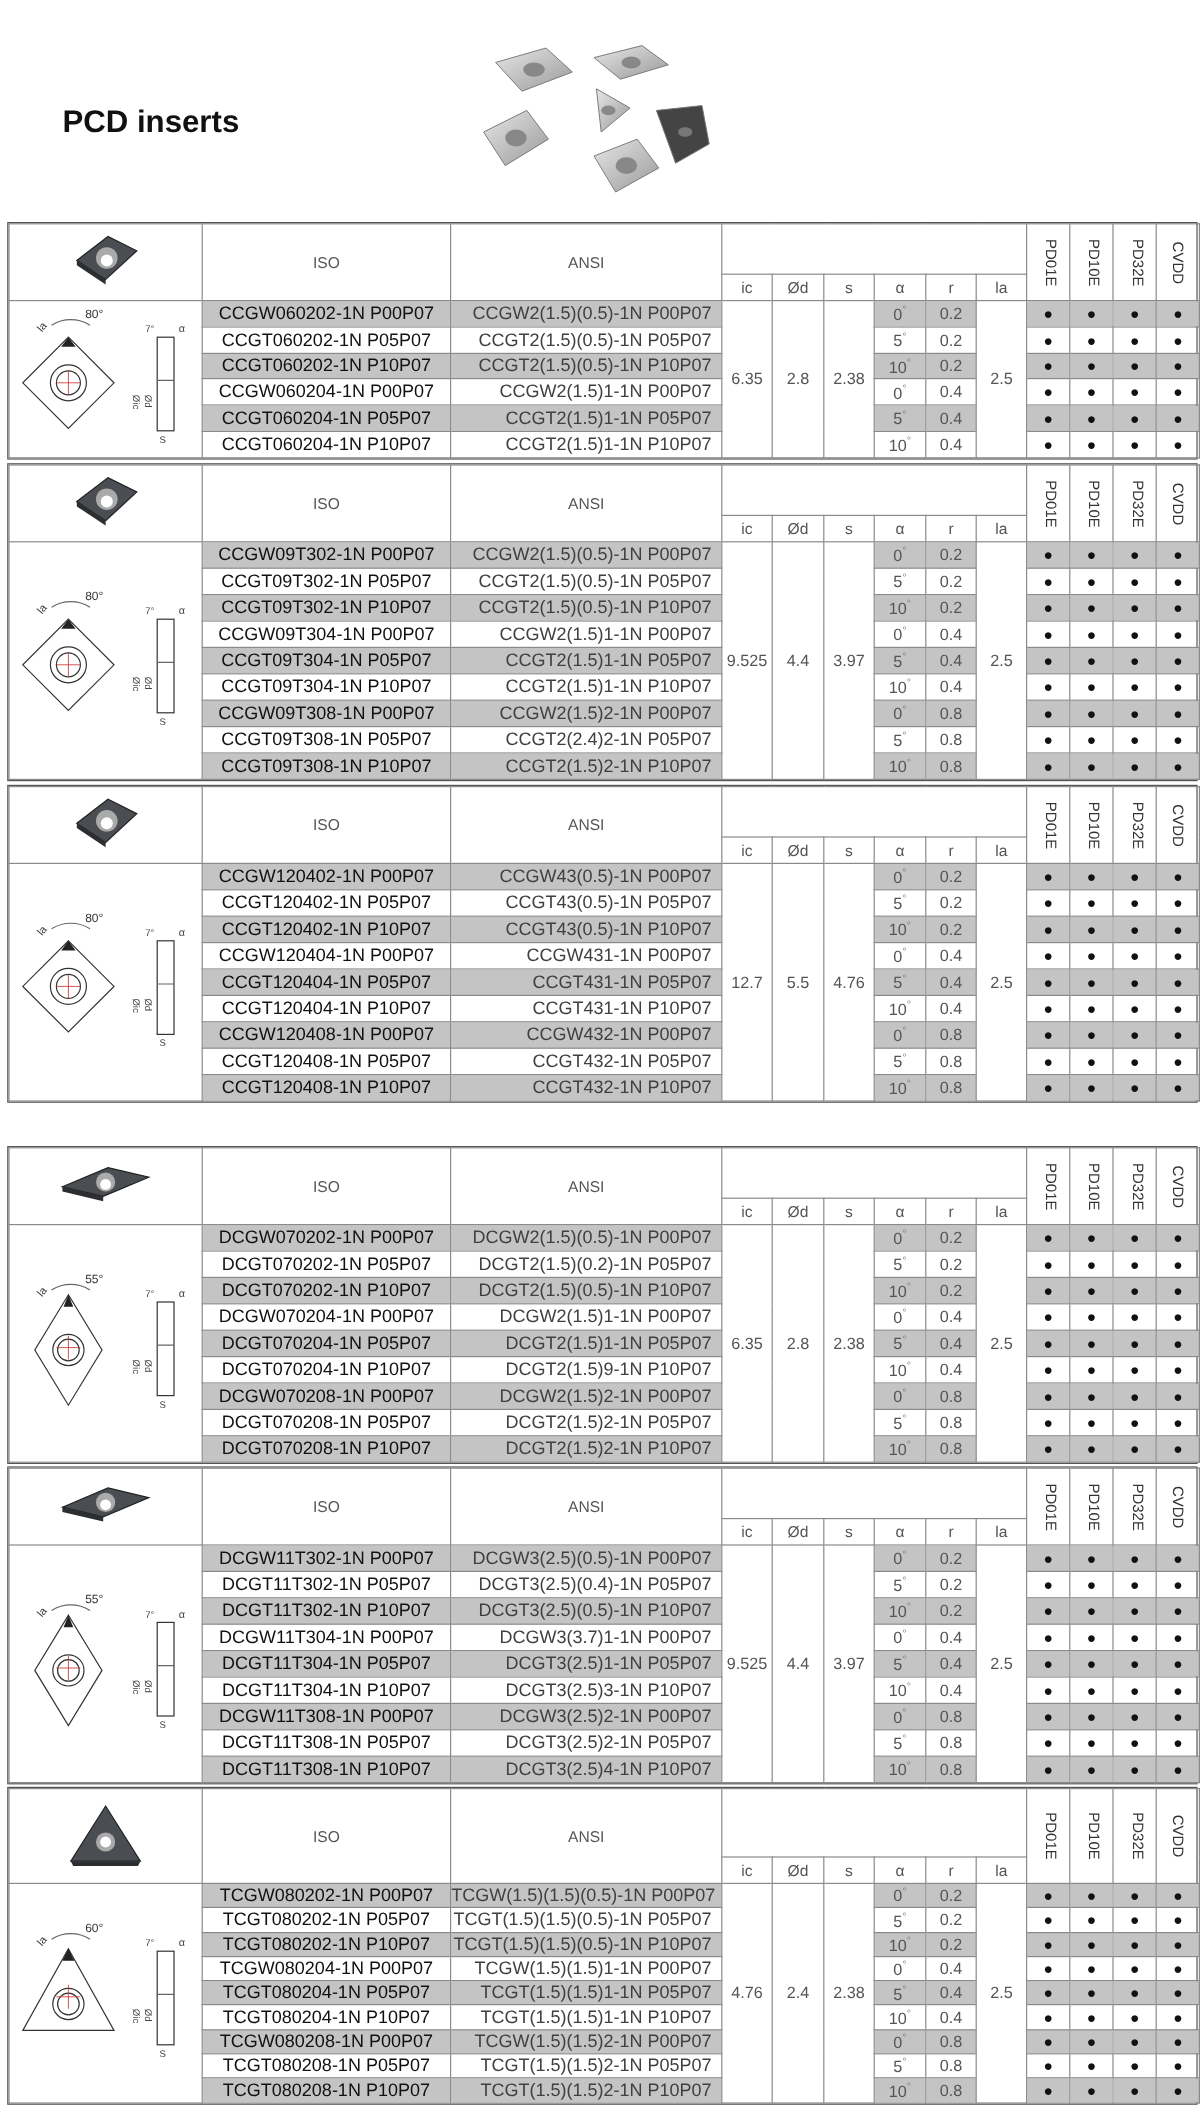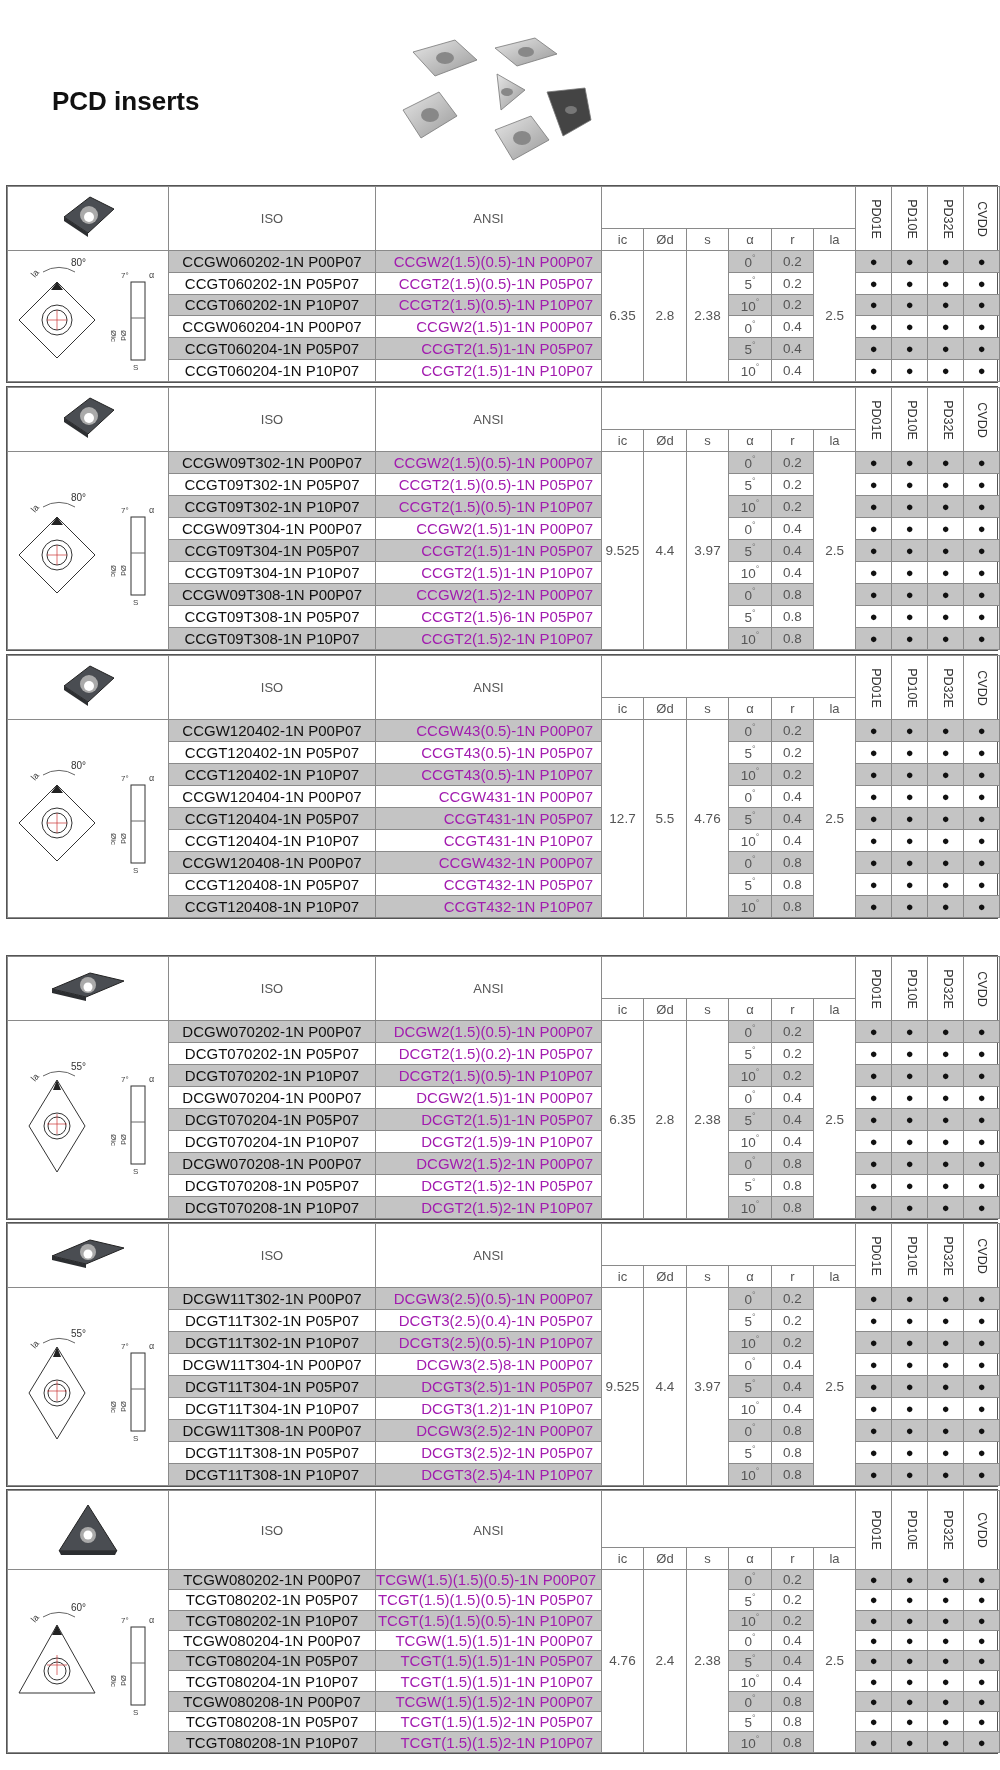--- a/index.html
+++ b/index.html
@@ -9,21 +9,21 @@
   .hero { position:absolute; left:395px; top:20px; width:250px; height:150px; }
   .tbl { position:absolute; left:6px; width:992px; border:1.5px solid #555; box-sizing:border-box; }
   .tbl table { border-collapse:collapse; width:100%; table-layout:fixed; }
   .tbl td { border:1px solid #8a8a8a; padding:0; text-align:center; vertical-align:middle;
             font-size:14.5px; white-space:nowrap; overflow:hidden; }
   .tbl td.hdr { color:#555; font-size:13px; }
   .tbl td.sub { color:#555; font-size:13px; height:21px; }
   .tbl td.grade { font-size:12.5px; color:#333; }
   .grade span { display:inline-block; transform:rotate(90deg); white-space:nowrap; }
   .tbl td.code { text-align:center; color:#111; font-size:15px; }
-  .tbl td.ansi { text-align:right; padding-right:8px; color:#a21caf; font-size:15px; }
+  .tbl td.ansi { text-align:right; padding-right:8px; color:#404040; font-size:15px; }
   .tbl td.num { color:#555; font-size:13.5px; }
   .tbl tr.shade td.s { background:#c4c4c4; }
   .tbl td.dot { font-size:13px; color:#111; }
   .tbl td.img { background:#fff; }
   sup { font-size:9px; color:#777; }
 </style>
 </head>
 <body>
 
 <div class="title">PCD inserts</div>
@@ -308,21 +308,21 @@
             <td class="ansi s">CCGW2(1.5)2-1N P00P07</td>
             <td class="num s"><span>0</span><sup>°</sup></td>
             <td class="num s">0.8</td>
             <td class="dot s">●</td>
             <td class="dot s">●</td>
             <td class="dot s">●</td>
             <td class="dot s">●</td>
           </tr>
           <tr class="" style="height:22px">
             <td class="code s">CCGT09T308-1N P05P07</td>
-            <td class="ansi s">CCGT2(1.5)6-1N P05P07</td>
+            <td class="ansi s">CCGT2(2.4)2-1N P05P07</td>
             <td class="num s"><span>5</span><sup>°</sup></td>
             <td class="num s">0.8</td>
             <td class="dot s">●</td>
             <td class="dot s">●</td>
             <td class="dot s">●</td>
             <td class="dot s">●</td>
           </tr>
           <tr class="shade" style="height:22px">
             <td class="code s">CCGT09T308-1N P10P07</td>
             <td class="ansi s">CCGT2(1.5)2-1N P10P07</td>
@@ -736,41 +736,41 @@
             <td class="ansi s">DCGT3(2.5)(0.5)-1N P10P07</td>
             <td class="num s"><span>10</span><sup>°</sup></td>
             <td class="num s">0.2</td>
             <td class="dot s">●</td>
             <td class="dot s">●</td>
             <td class="dot s">●</td>
             <td class="dot s">●</td>
           </tr>
           <tr class="" style="height:22px">
             <td class="code s">DCGW11T304-1N P00P07</td>
-            <td class="ansi s">DCGW3(2.5)8-1N P00P07</td>
+            <td class="ansi s">DCGW3(3.7)1-1N P00P07</td>
             <td class="num s"><span>0</span><sup>°</sup></td>
             <td class="num s">0.4</td>
             <td class="dot s">●</td>
             <td class="dot s">●</td>
             <td class="dot s">●</td>
             <td class="dot s">●</td>
           </tr>
           <tr class="shade" style="height:22px">
             <td class="code s">DCGT11T304-1N P05P07</td>
             <td class="ansi s">DCGT3(2.5)1-1N P05P07</td>
             <td class="num s"><span>5</span><sup>°</sup></td>
             <td class="num s">0.4</td>
             <td class="dot s">●</td>
             <td class="dot s">●</td>
             <td class="dot s">●</td>
             <td class="dot s">●</td>
           </tr>
           <tr class="" style="height:22px">
             <td class="code s">DCGT11T304-1N P10P07</td>
-            <td class="ansi s">DCGT3(1.2)1-1N P10P07</td>
+            <td class="ansi s">DCGT3(2.5)3-1N P10P07</td>
             <td class="num s"><span>10</span><sup>°</sup></td>
             <td class="num s">0.4</td>
             <td class="dot s">●</td>
             <td class="dot s">●</td>
             <td class="dot s">●</td>
             <td class="dot s">●</td>
           </tr>
           <tr class="shade" style="height:22px">
             <td class="code s">DCGW11T308-1N P00P07</td>
             <td class="ansi s">DCGW3(2.5)2-1N P00P07</td>

